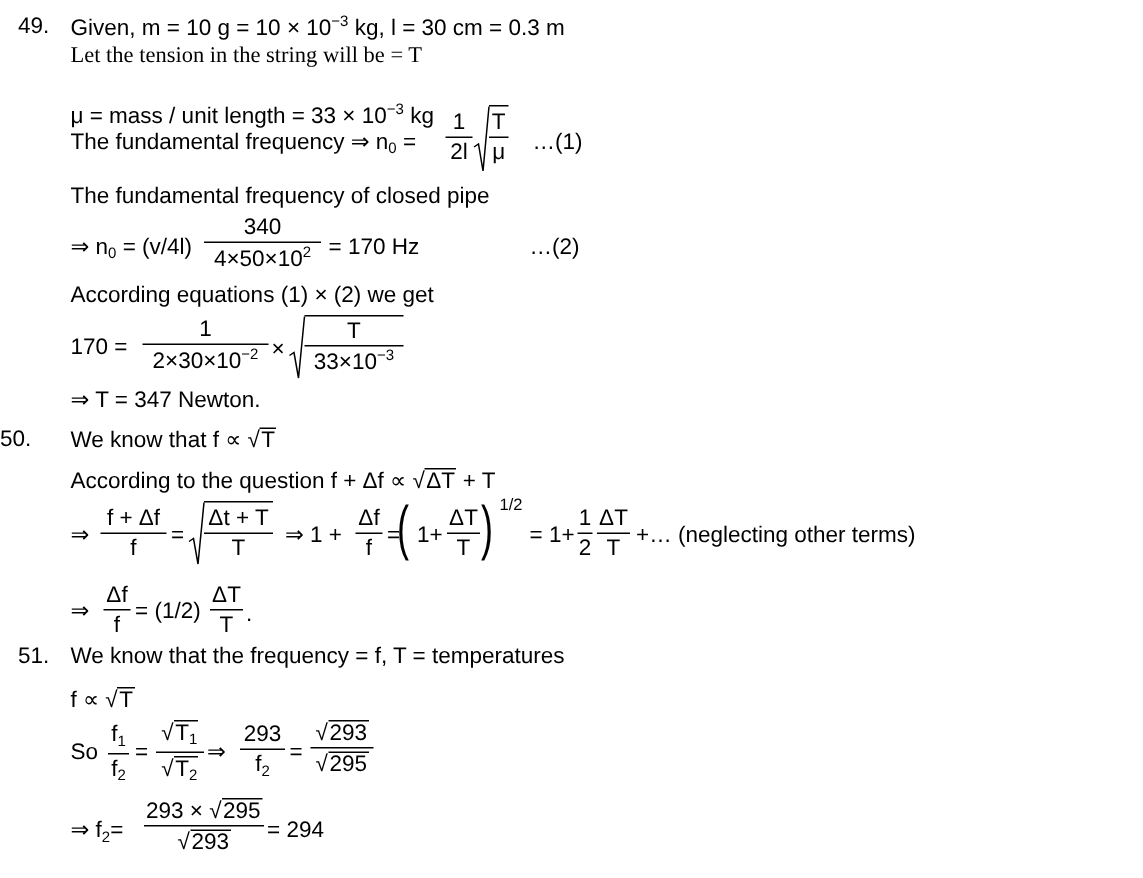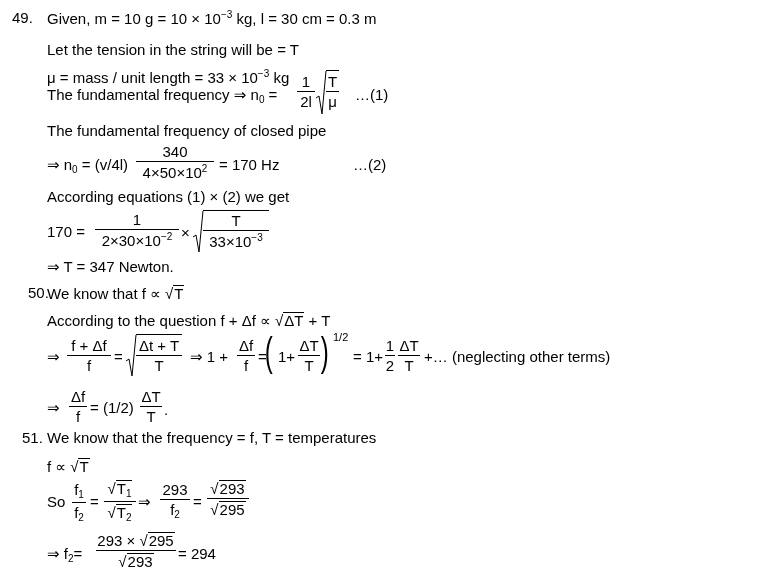--- a/index.html
+++ b/index.html
@@ -16,21 +16,21 @@
   .sqrt { display: inline-block; position: relative; }
   .sqrt .rad { display: inline-block; border-top: 1px solid #000; padding: 0 1px; }
   .paren { position: absolute; font-size: 40px; line-height: 1; font-weight: 100; transform: scaleX(0.6); }
 </style>
 </head>
 <body>
 
 <div>
   <span class="ab" style="left:12px;top:10px;">49.</span>
   <span class="ab" style="left:47px;top:10px;"><span>Given, m = 10 g = 10 × 10</span><span class="sup">−3</span><span> kg, l = 30 cm = 0.3 m</span></span>
-  <span class="ab" style="left:47px;top:42px;">Let the tension in the string will be = T</span>
+  <span class="ab" style="left:47px;top:30px;font-family:Liberation Serif, serif;">Let the tension in the string will be = T</span>
   <span class="ab" style="left:47px;top:69px;"><span>μ = mass / unit length = 33 × 10</span><span class="sup">−3</span><span> kg</span></span>
 
   <span class="ab" style="left:47px;top:87px;text-align:right;"><span>The fundamental frequency ⇒ n</span><span class="sub">0</span><span> =</span></span>
   <div class="frac" style="left:297px;top:74px;width:18px;">
     <span class="num">1</span>
       <span class="bar"></span>
       <span class="den">2l</span>
   </div>
   <svg class="ab" style="left:315px;top:70px;" width="12" height="46">
       <polyline points="1,28 4,26 7,44 11,1" fill="none" stroke="#000" stroke-width="1"></polyline>
@@ -67,21 +67,21 @@
   <div class="ab" style="left:203px;top:210px;width:66px;border-top:1px solid #000;"></div>
   <div class="frac" style="left:203px;top:213px;width:66px;">
     <span class="num">T</span>
       <span class="bar"></span>
       <span class="den"><span>33×10</span><span class="sup">−3</span></span>
   </div>
   <span class="ab" style="left:47px;top:259px;">⇒ T = 347 Newton.</span>
 </div>
 
 <div>
-  <span class="ab" style="left:28px;top:285px;text-align:center;">50.</span>
+  <span class="ab" style="left:0;top:285px;text-align:center;">50.</span>
   <span class="ab" style="left:47px;top:285px;"><span>We know that f ∝ </span><span class="sqrt">√<span class="rad">T</span></span></span>
   <span class="ab" style="left:47px;top:312px;text-align:center;"><span>According to the question f + Δf ∝ </span><span class="sqrt">√<span class="rad">ΔT</span></span><span> + T</span></span>
 
   <span class="ab" style="left:47px;top:349px;">⇒</span>
   <div class="frac" style="left:67px;top:338px;width:44px;">
     <span class="num">f + Δf</span>
       <span class="bar"></span>
       <span class="den">f</span>
   </div>
   <span class="ab" style="left:114px;top:349px;">=</span>
@@ -132,21 +132,21 @@
   <span class="ab" style="left:90px;top:400px;">= (1/2)</span>
   <div class="frac" style="left:140px;top:389px;width:22px;">
     <span class="num">ΔT</span>
       <span class="bar"></span>
       <span class="den">T</span>
   </div>
   <span class="ab" style="left:164px;top:402px;">.</span>
 </div>
 
 <div>
-  <span class="ab" style="left:12px;top:430px;margin-left:10px;">51.</span>
+  <span class="ab" style="left:12px;top:430px;">51.</span>
   <span class="ab" style="left:47px;top:430px;">We know that the frequency = f, T = temperatures</span>
   <span class="ab" style="left:47px;top:458px;"><span>f ∝ </span><span class="sqrt">√<span class="rad">T</span></span></span>
 
   <span class="ab" style="left:47px;top:494px;">So</span>
   <div class="frac" style="left:72px;top:482px;width:14px;">
     <span class="num"><span>f</span><span class="sub">1</span></span>
       <span class="bar"></span>
       <span class="den"><span>f</span><span class="sub">2</span></span>
   </div>
   <span class="ab" style="left:90px;top:494px;">=</span>

